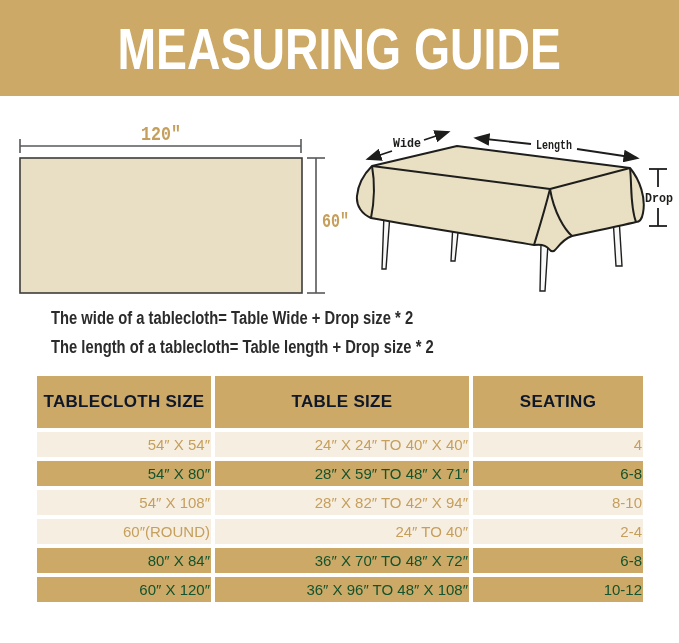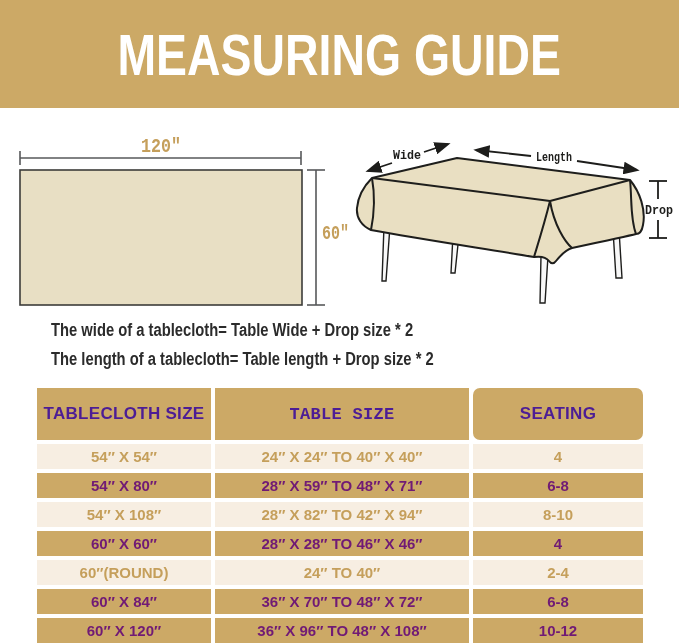--- a/index.html
+++ b/index.html
@@ -11,21 +11,21 @@
   :root{
     --accent:#CCA966;
     --row-light:#F7EEE2;
     --text-tan:#C59F5B;
     --cloth:#E9DFC2;
     --rect-fill:#E8DFC4;
     --ink:#1d1d1b;
   }
   
   .banner{
-    height:108px;background:var(--accent);
+    height:96px;background:var(--accent);
     display:flex;align-items:center;justify-content:center;
   }
   .banner h1{
     margin:0;color:#ffffff;font-size:58px;font-weight:bold;
     letter-spacing:0px;transform:scaleX(0.8);transform-origin:center;
     white-space:nowrap;
   }
   
   .diagram-section{position:relative;height:212px;font-family:Liberation Mono, monospace;}
   .diagram-section svg{display:block;}
@@ -37,33 +37,33 @@
     margin:0 0 8px 0;font-size:18px;font-weight:bold;color:#2b2b2b;
     transform:scaleX(0.82);transform-origin:left center;white-space:nowrap;
   }
   
   table.size-table{
     margin:14px 0 0 33px;
     border-collapse:separate;border-spacing:4px 4px;
     table-layout:fixed;
   }
   table.size-table th{
-    background:var(--accent);color:#4c1d95;
+    background:var(--accent);color:#0f172a;
     font-size:17px;font-weight:bold;letter-spacing:0.3px;
     height:50px;text-align:center;
   }
   table.size-table td{
-    height:23px;font-size:15px;font-weight:bold;
-    text-align:center;vertical-align:middle;white-space:nowrap;
+    height:23px;font-size:15px;font-weight:normal;
+    text-align:right;vertical-align:middle;white-space:nowrap;
   }
   tr.light td{background:var(--row-light);color:var(--text-tan);}
-  tr.tan td{background:var(--accent);color:#701a75;}
+  tr.tan td{background:var(--accent);color:#14532d;}
   .col-cloth{width:172px;}
-  .col-table{width:252px;font-family:Liberation Mono, monospace;}
-  .col-seat{width:168px;border-radius:7px;}
+  .col-table{width:252px;}
+  .col-seat{width:168px;}
 </style>
 </head>
 <body>
 
 <div class="banner">
   <h1>MEASURING GUIDE</h1>
 </div>
 
 <div class="diagram-section">
   <svg width="679" height="212" viewBox="0 88 679 212">
@@ -165,32 +165,27 @@
     <tr class="tan">
       <td>54″ X 80″</td>
       <td>28″ X 59″ TO 48″ X 71″</td>
       <td>6-8</td>
     </tr>
     <tr class="light">
       <td>54″ X 108″</td>
       <td>28″ X 82″ TO 42″ X 94″</td>
       <td>8-10</td>
     </tr>
-    <tr class="tan">
-      <td>60″ X 60″</td>
-      <td>28″ X 28″ TO 46″ X 46″</td>
-      <td>4</td>
-    </tr>
     <tr class="light">
       <td>60″(ROUND)</td>
       <td>24″ TO 40″</td>
       <td>2-4</td>
     </tr>
     <tr class="tan">
-      <td>60″ X 84″</td>
+      <td>80″ X 84″</td>
       <td>36″ X 70″ TO 48″ X 72″</td>
       <td>6-8</td>
     </tr>
     <tr class="tan">
       <td>60″ X 120″</td>
       <td>36″ X 96″ TO 48″ X 108″</td>
       <td>10-12</td>
     </tr>
   </tbody>
 </table>

